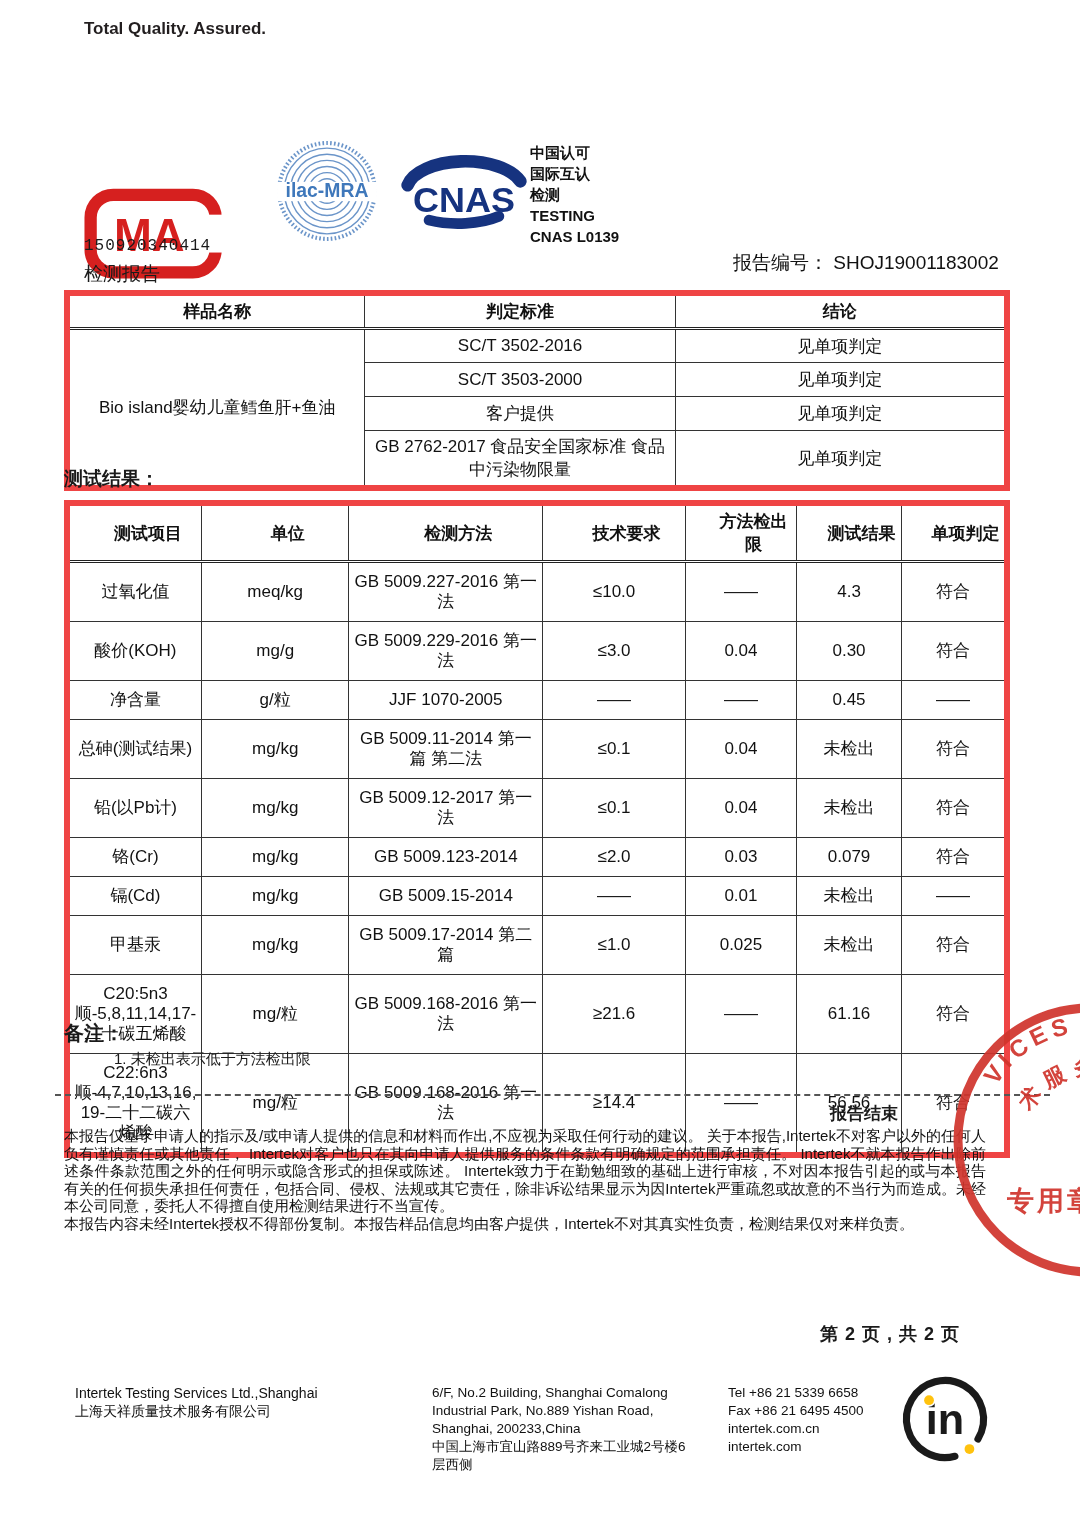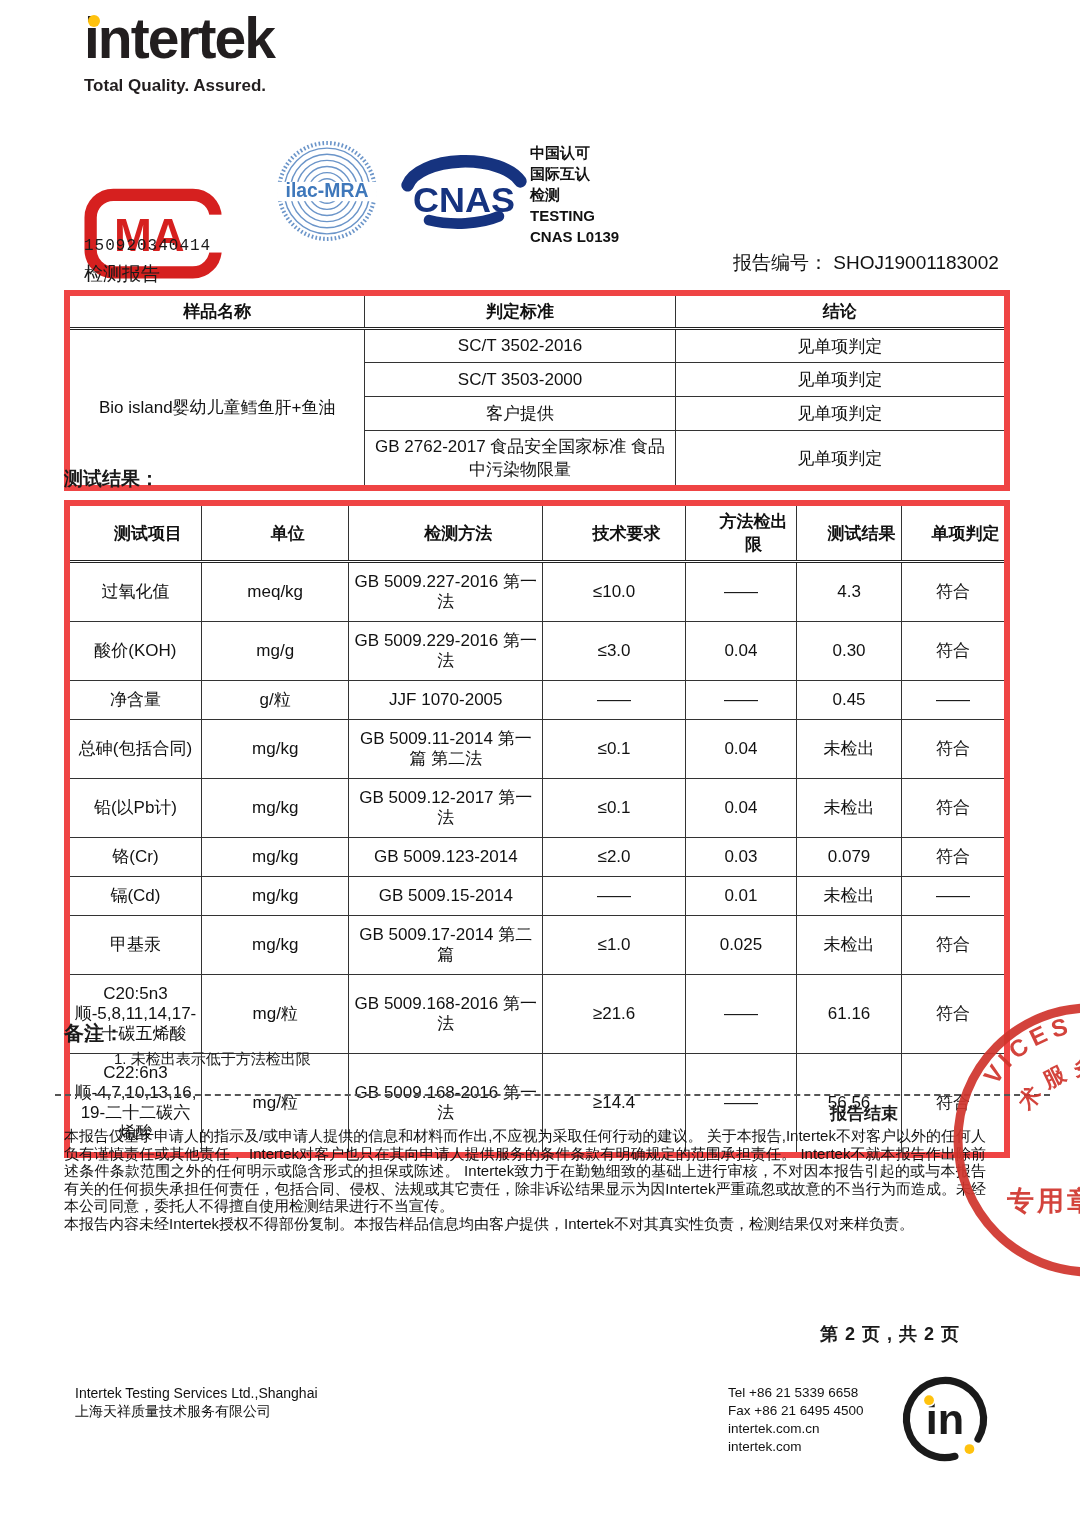--- a/index.html
+++ b/index.html
@@ -57,24 +57,20 @@
   .fc2 { left:432px; width:290px; }
   .fc3 { left:728px; }
   .in-logo { position:absolute; left:898px; top:1372px; width:94px; height:94px; }
 </style>
 </head>
 <body>
 
 <div class="page">
 
   <div class="brand">
-    <div class="brand-word">
-      <span>intertek</span>
-      <span class="brand-dot"></span>
-    </div>
     <div class="tagline">Total Quality. Assured.</div>
   </div>
 
   <div class="cma-box">
     <svg viewBox="0 0 150 100" width="142" height="95">
       <rect x="7" y="7" width="132" height="82" rx="24" fill="none" stroke="#d6201f" stroke-width="13"></rect>
       <rect x="116" y="28" width="34" height="40" fill="#ffffff"></rect>
       <text x="69" y="66" text-anchor="middle" font-size="48" font-weight="bold" fill="#d6201f" font-family="Liberation Sans, sans-serif">MA</text>
     </svg>
   </div>
@@ -195,21 +191,21 @@
         <tr>
           <td>净含量</td>
           <td>g/粒</td>
           <td>JJF 1070-2005</td>
           <td>——</td>
           <td>——</td>
           <td>0.45</td>
           <td>——</td>
         </tr>
         <tr>
-          <td>总砷(包括合同)</td>
+          <td>总砷(测试结果)</td>
           <td>mg/kg</td>
           <td>GB 5009.11-2014 第一篇 第二法</td>
           <td>≤0.1</td>
           <td>0.04</td>
           <td>未检出</td>
           <td>符合</td>
         </tr>
         <tr>
           <td>铅(以Pb计)</td>
           <td>mg/kg</td>
@@ -294,20 +290,27 @@
       <text x="62" y="215" font-size="27" font-weight="bold" fill="#d0342c" letter-spacing="3" font-family="Liberation Sans, sans-serif">专用章</text>
     </svg>
   </div>
 
   <div class="pagination">第 2 页 , 共 2 页</div>
 
   <div class="footer-col fc1">
     <div>Intertek Testing Services Ltd.,Shanghai</div>
     <div>上海天祥质量技术服务有限公司</div>
   </div>
+  <div class="footer-col fc2">
+      <div>6/F, No.2 Building, Shanghai Comalong</div>
+      <div>Industrial Park, No.889 Yishan Road,</div>
+      <div>Shanghai, 200233,China</div>
+      <div>中国上海市宜山路889号齐来工业城2号楼6</div>
+      <div>层西侧</div>
+    </div>
   <div class="footer-col fc3">
       <div>Tel +86 21 5339 6658</div>
       <div>Fax +86 21 6495 4500</div>
       <div>intertek.com.cn</div>
       <div>intertek.com</div>
     </div>
 
   <div class="in-logo">
     <svg viewBox="0 0 100 100" width="94" height="94">
       <circle cx="50" cy="50" r="41" fill="none" stroke="#1a1a1a" stroke-width="7.5" stroke-linecap="round" stroke-dasharray="226 31.6" transform="rotate(75 50 50)"></circle>

